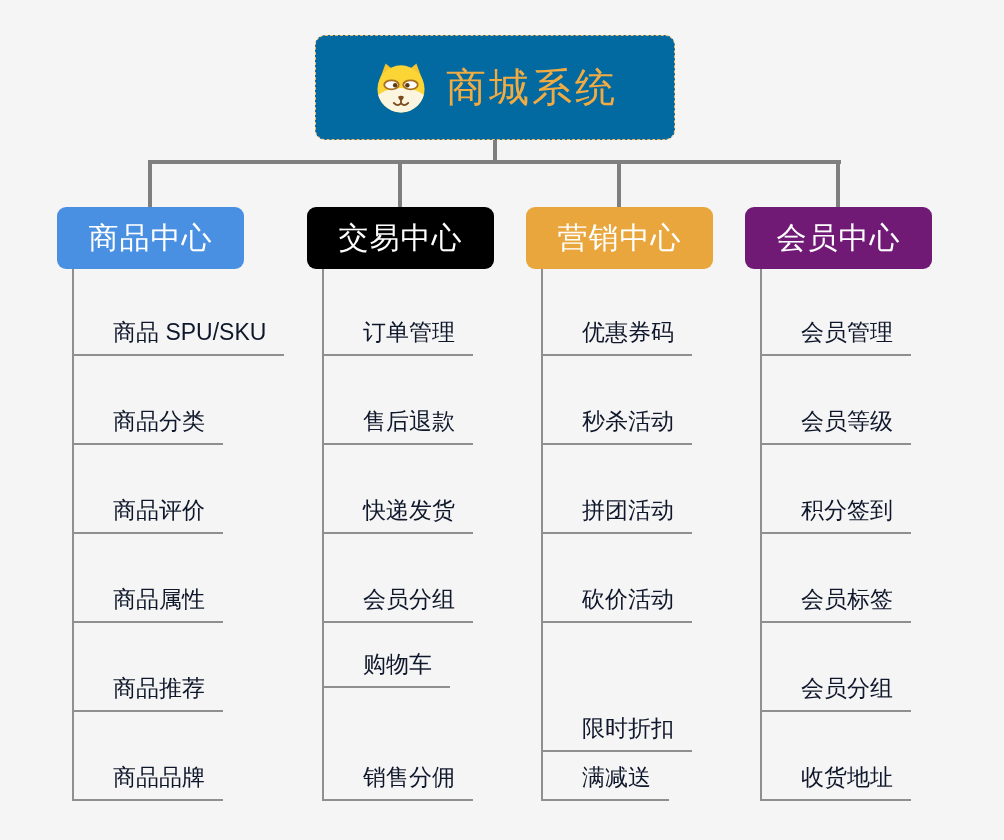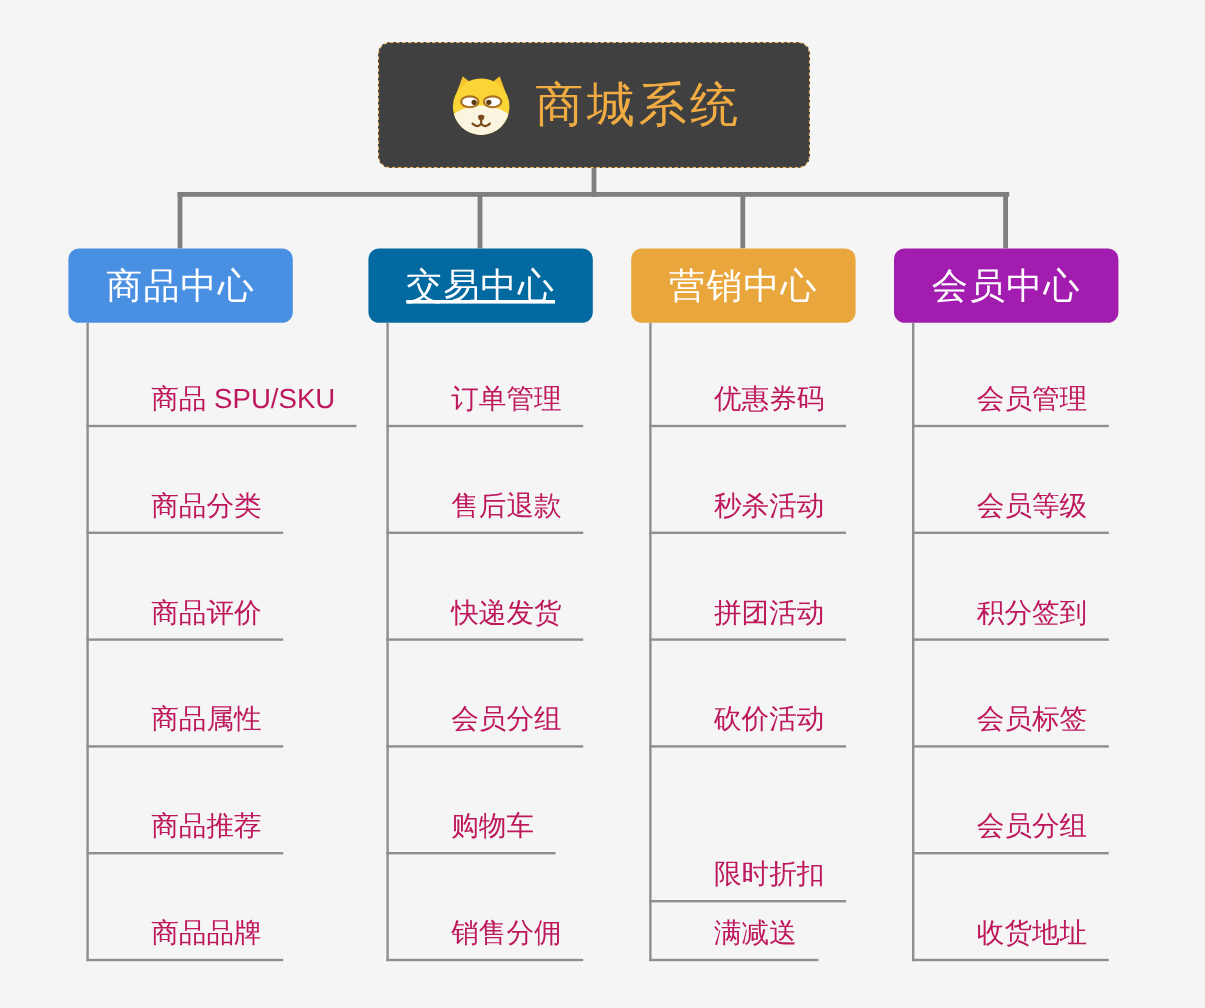--- a/index.html
+++ b/index.html
@@ -7,21 +7,21 @@
     width:1004px;height:840px;
     background:#F5F5F6;
     font-family:"Liberation Sans","DejaVu Sans",sans-serif;
     overflow:hidden;
   }
   #canvas{position:relative;width:1004px;height:840px;}
 
   
   .root-node{
     position:absolute;left:315px;top:35px;width:360px;height:105px;
-    background:#404040;border:1px dashed #F0B964;border-radius:10px;
+    background:#0369a1;border:1px dashed #F0B964;border-radius:10px;
     display:flex;align-items:center;justify-content:center;gap:16px;
     box-sizing:border-box;
   }
   .root-title{
     font-size:40px;letter-spacing:3px;font-weight:500;
   }
   .root-icon{width:58px;height:56px;flex:0 0 auto;}
 
   
   .conn{position:absolute;background:#7F7F7F;}
@@ -40,22 +40,22 @@
     position:absolute;left:0;top:207px;width:187px;height:62px;
     border-radius:9px;display:flex;align-items:center;justify-content:center;
     color:#fff;font-size:30px;font-weight:500;letter-spacing:1px;
     box-sizing:border-box;cursor:default;
   }
   .branch-stub{position:absolute;left:91px;top:160px;width:4px;height:47px;background:#7F7F7F;}
   .branch-vline{position:absolute;left:15px;top:269px;width:2px;height:532px;background:#8F8F8F;}
 
   .item{
     position:absolute;left:15px;
-    font-size:23px;line-height:30px;color:#be185d;
-    padding:0 18px 7px 54px;
+    font-size:23px;line-height:30px;color:#0f172a;
+    padding:0 18px 7px 41px;
     border-bottom:2px solid #8F8F8F;
     white-space:nowrap;cursor:default;
   }
 </style>
 </head>
 <body>
 
 <div id="canvas">
 
   <div class="root-node" style="border-color: rgb(240, 185, 100);">
@@ -94,49 +94,49 @@
   <div class="item" style="top: 317px;">商品 SPU/SKU</div>
         <div class="item" style="top: 406px;">商品分类</div>
         <div class="item" style="top: 495px;">商品评价</div>
         <div class="item" style="top: 584px;">商品属性</div>
         <div class="item" style="top: 673px;">商品推荐</div>
         <div class="item" style="top: 762px;">商品品牌</div>
       </div>
 
   <div class="branch col-1">
     <div class="branch-stub" style="background: rgb(127, 127, 127);"></div>
-    <div class="branch-box" style="background: #0369a1; text-decoration: underline;">
+    <div class="branch-box" style="background: #000000;">
       <span class="branch-label">交易中心</span>
     </div>
     <div class="branch-vline"></div>
   <div class="item" style="top: 317px;">订单管理</div>
         <div class="item" style="top: 406px;">售后退款</div>
         <div class="item" style="top: 495px;">快递发货</div>
         <div class="item" style="top: 584px;">会员分组</div>
-        <div class="item" style="top: 673px;">购物车</div>
+        <div class="item" style="top: 649px;">购物车</div>
         <div class="item" style="top: 762px;">销售分佣</div>
       </div>
 
   <div class="branch col-2">
     <div class="branch-stub" style="background: rgb(127, 127, 127);"></div>
     <div class="branch-box" style="background: rgb(233, 166, 60);">
       <span class="branch-label">营销中心</span>
     </div>
     <div class="branch-vline"></div>
   <div class="item" style="top: 317px;">优惠券码</div>
         <div class="item" style="top: 406px;">秒杀活动</div>
         <div class="item" style="top: 495px;">拼团活动</div>
         <div class="item" style="top: 584px;">砍价活动</div>
         <div class="item" style="top: 673px; margin-top: 40px;">限时折扣</div>
         <div class="item" style="top: 762px;">满减送</div>
       </div>
 
   <div class="branch col-3">
     <div class="branch-stub" style="background: rgb(127, 127, 127);"></div>
-    <div class="branch-box" style="background: #a21caf;">
+    <div class="branch-box" style="background: #701a75;">
       <span class="branch-label">会员中心</span>
     </div>
     <div class="branch-vline"></div>
   <div class="item" style="top: 317px;">会员管理</div>
         <div class="item" style="top: 406px;">会员等级</div>
         <div class="item" style="top: 495px;">积分签到</div>
         <div class="item" style="top: 584px;">会员标签</div>
         <div class="item" style="top: 673px;">会员分组</div>
         <div class="item" style="top: 762px;">收货地址</div>
       </div>

